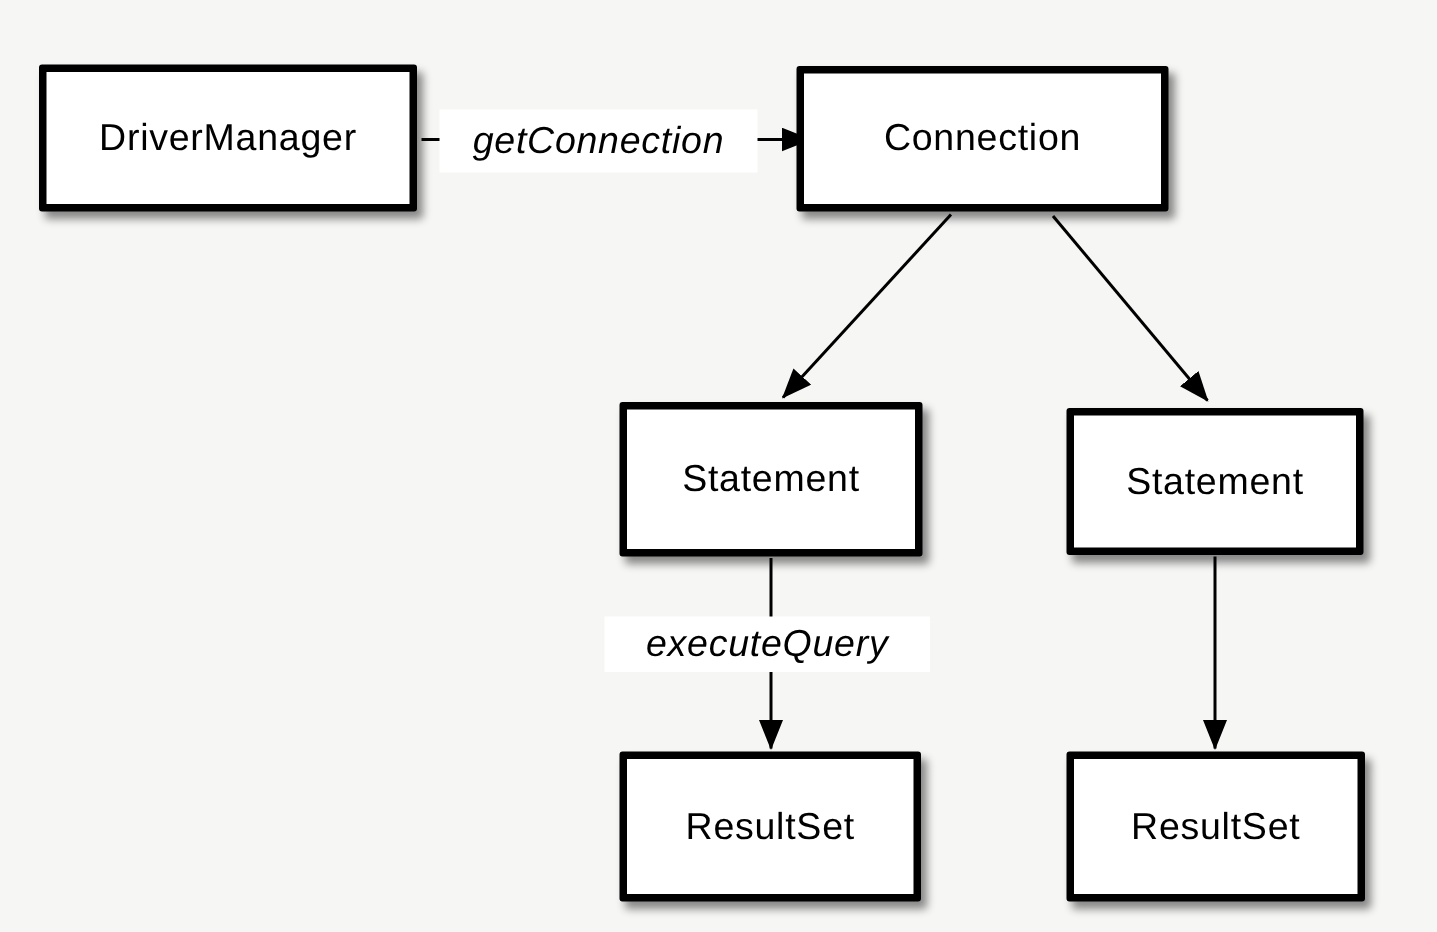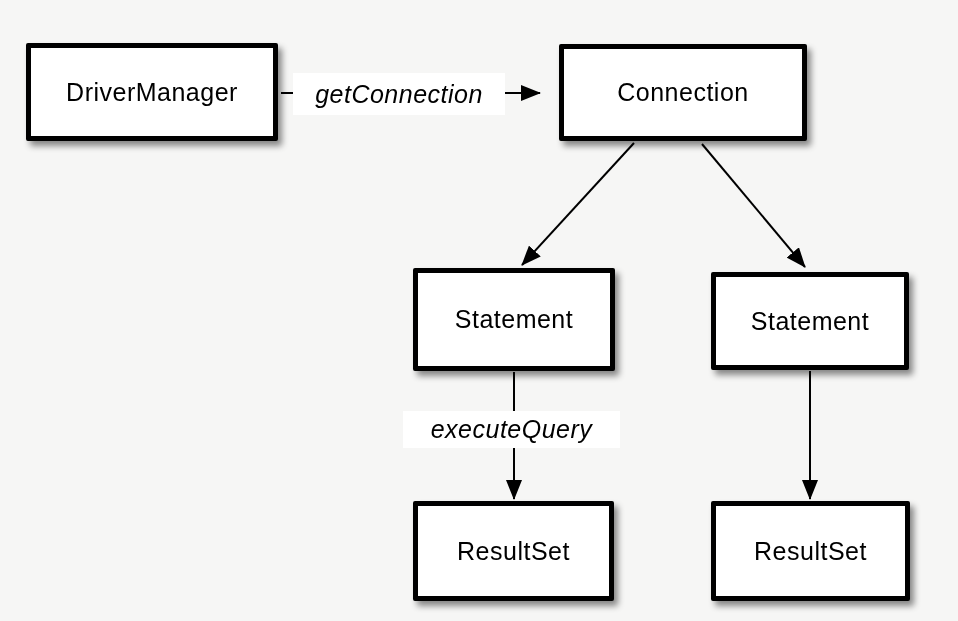--- a/index.html
+++ b/index.html
@@ -46,21 +46,21 @@
     font-size: 25px;
     font-style: italic;
     letter-spacing: 0.5px;
     display: flex;
     align-items: center;
     justify-content: center;
     white-space: nowrap;
   }
   
   .node-drivermanager  { left: 26px;  top: 20px;  width: 252px; height: 98px;  }
-  .node-connection     { left: 559px; top: 21px;  width: 248px; height: 97px;  }
+  .node-connection     { left: 531px; top: 21px;  width: 248px; height: 97px;  }
   .node-statement-l    { left: 413px; top: 245px; width: 202px; height: 103px; }
   .node-statement-r    { left: 711px; top: 249px; width: 198px; height: 98px;  }
   .node-resultset-l    { left: 413px; top: 478px; width: 201px; height: 100px; }
   .node-resultset-r    { left: 711px; top: 478px; width: 199px; height: 100px; }
   
   .label-getconnection   { left: 293px; top: 50px;  width: 212px; height: 42px; }
   .label-createstatement { left: 460px; top: 153px; width: 233px; height: 42px; }
   .label-executequery    { left: 403px; top: 388px; width: 217px; height: 37px; text-align: right; }
 </style>
 </head>

